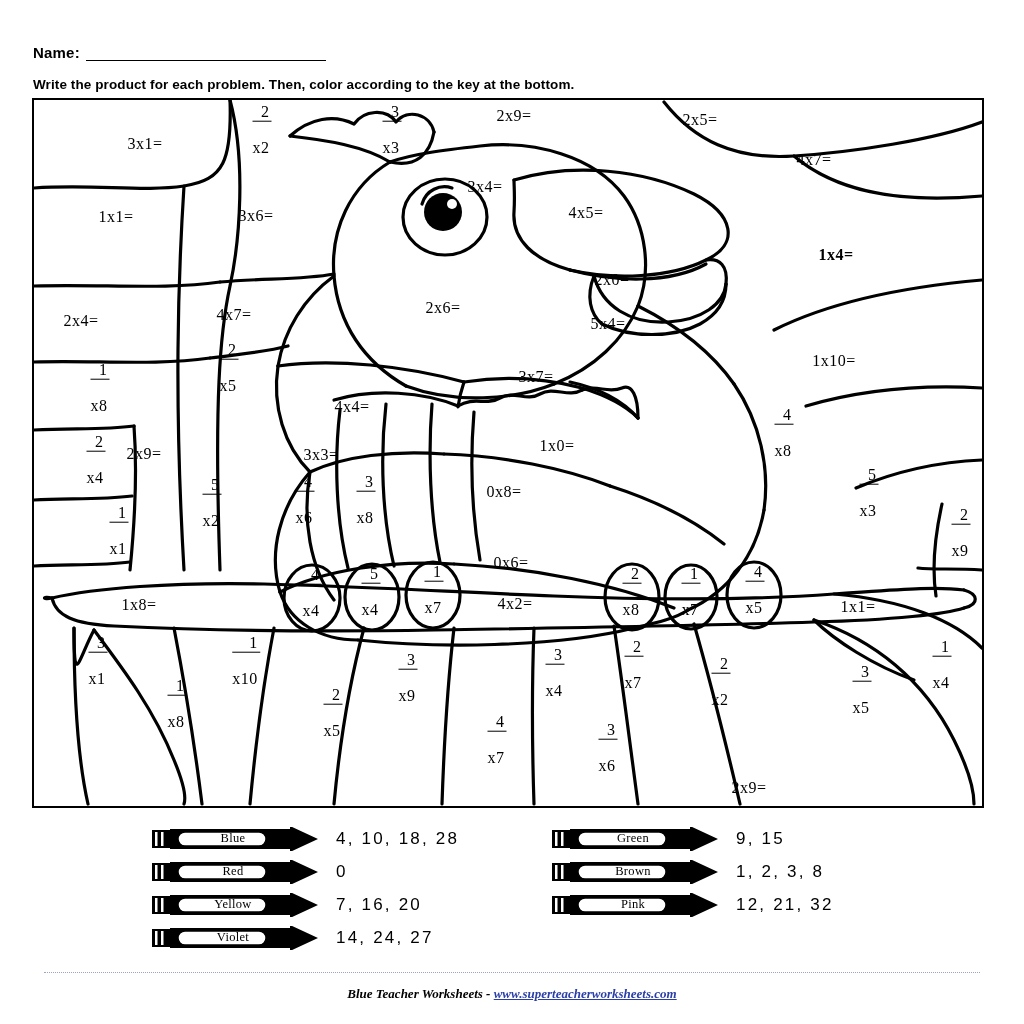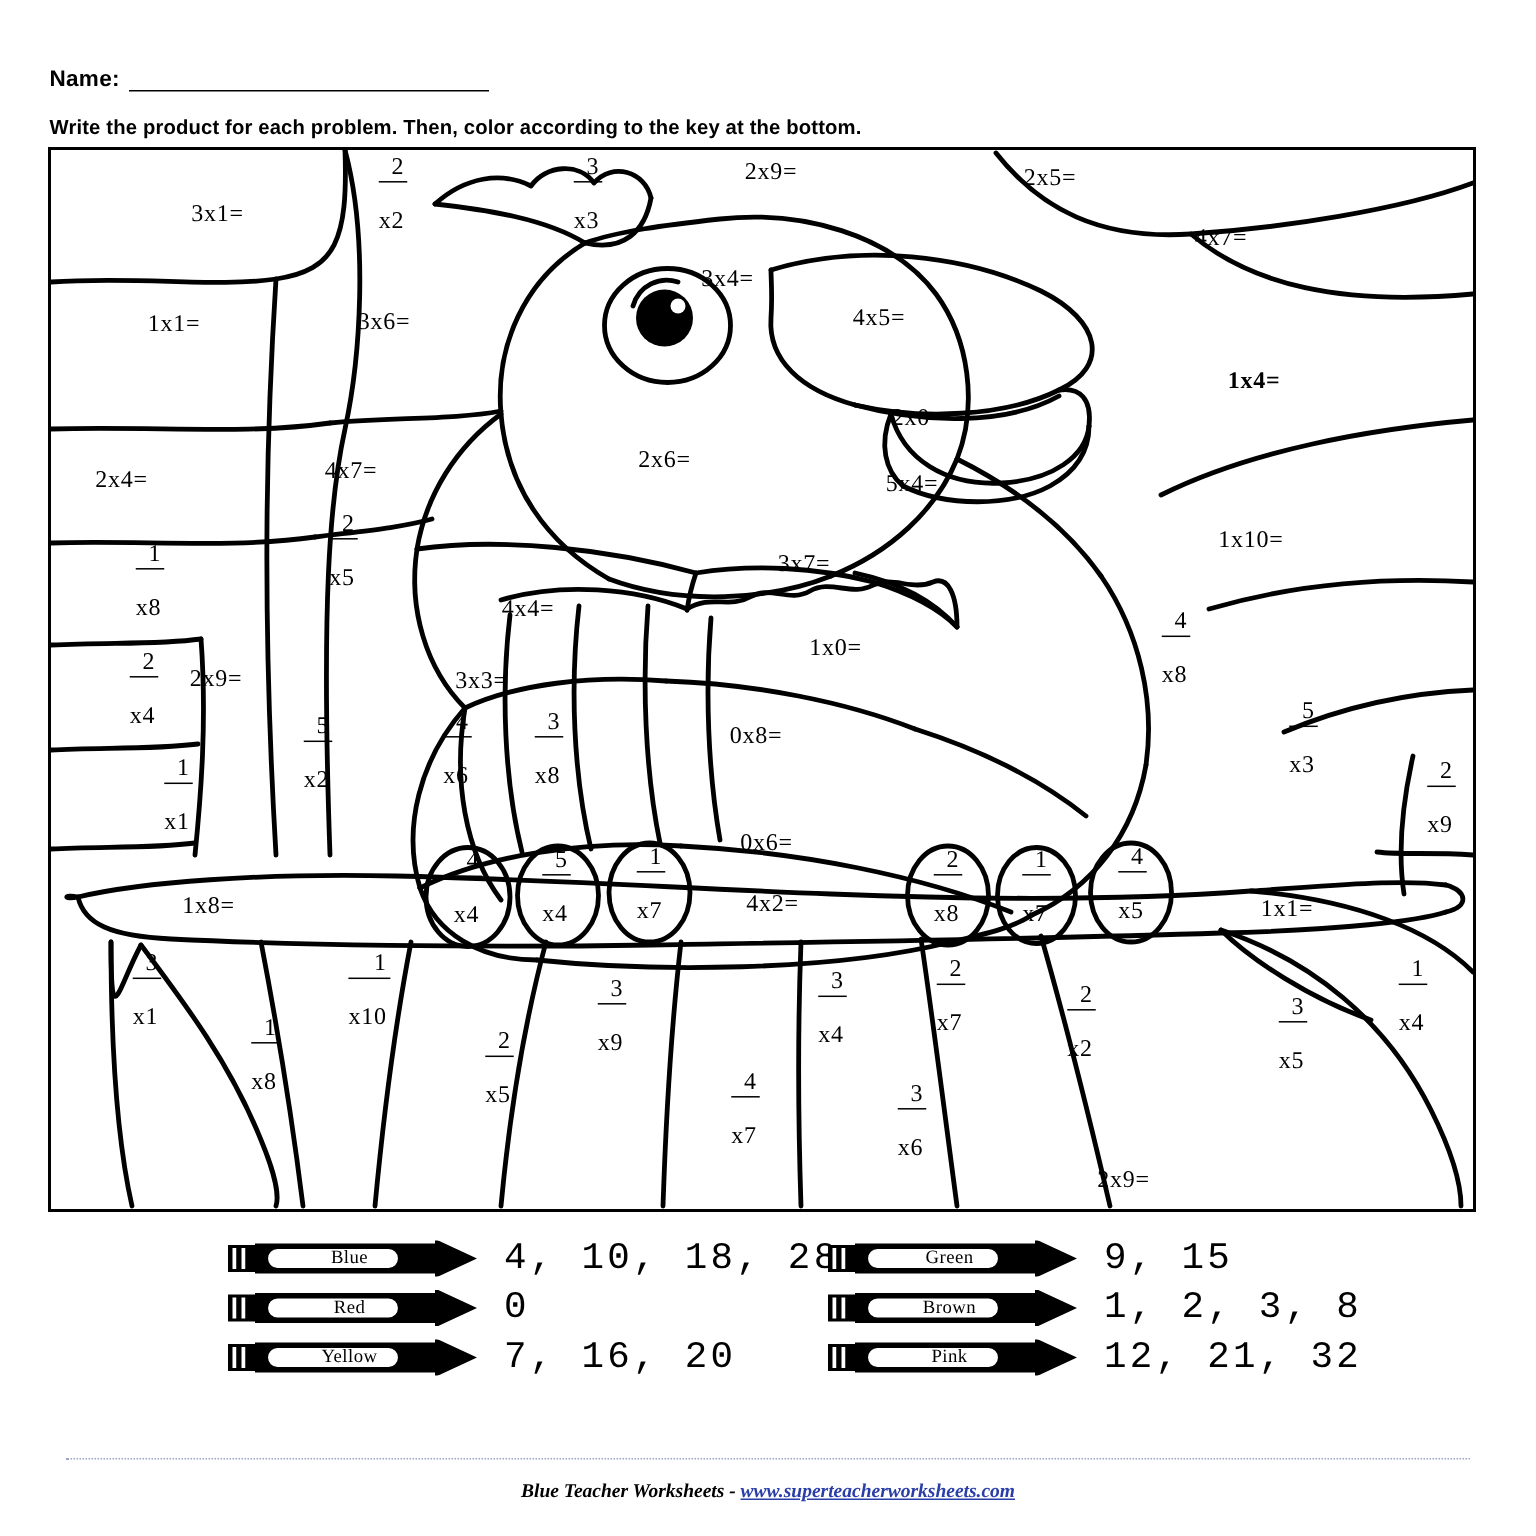--- a/index.html
+++ b/index.html
@@ -124,22 +124,22 @@
     left: 42px;
     top: 4px;
     width: 82px;
     text-align: center;
     font-family: "Liberation Serif", serif;
     font-size: 12.5px;
     color: #000;
     letter-spacing: 0.3px;
   }
   .key-values {
-    font-family: Liberation Mono, monospace;
-    font-size: 25px;
+    font-family: Liberation Sans, sans-serif;
+    font-size: 17px;
     letter-spacing: 2.2px;
     margin-left: 16px;
     white-space: nowrap;
   }
 
   
   .footer-rule {
     position: absolute;
     left: 44px;
     top: 972px;
@@ -306,21 +306,21 @@
         <div class="prob v" style="left: 195px; top: 268px;">
           <span class="top">2</span>
           <span class="bot">x5</span>
         </div>
         <div class="prob v" style="left: 66px; top: 288px;">
           <span class="top">1</span>
           <span class="bot">x8</span>
         </div>
         <div class="prob h" style="left: 502px; top: 277px;">3x7=</div>
         <div class="prob h" style="left: 283px; top: 307px; margin-left: 35px;">4x4=</div>
-        <div class="prob h" style="left: 523px; top: 333px; font-family: Liberation Serif, serif;">1x0=</div>
+        <div class="prob h" style="left: 523px; top: 346px; font-family: Liberation Serif, serif;">1x0=</div>
         <div class="prob v" style="left: 750px; top: 333px;">
           <span class="top">4</span>
           <span class="bot">x8</span>
         </div>
         <div class="prob v" style="left: 62px; top: 360px;">
           <span class="top">2</span>
           <span class="bot">x4</span>
         </div>
         <div class="prob h" style="left: 110px; top: 354px;">2x9=</div>
         <div class="prob h" style="left: 287px; top: 355px;">3x3=</div>
@@ -466,20 +466,34 @@
               <rect x="5" y="5" width="2.5" height="14" fill="#fff"></rect>
               <rect x="11" y="5" width="2.5" height="14" fill="#fff"></rect>
               <path d="M20 2 L124 2 L124 22 L20 22 Z" fill="#000000"></path>
               <rect x="28" y="5" width="88" height="14" rx="7" fill="#fff" stroke="#000000" stroke-width="1.4"></rect>
               <path d="M124 2 L140 2 L140 -1 L168 12 L140 25 L140 22 L124 22 Z" fill="#000000"></path>
             </svg>
             <div class="crayon-label">Yellow</div>
           </div>
           <div class="key-values">7, 16, 20</div>
         </div>
+        <div class="key-row">
+          <div class="crayon">
+            <svg viewBox="0 0 170 24" width="170" height="24">
+              <path d="M2 3 L2 21 L20 21 L20 3 Z" fill="#000000"></path>
+              <rect x="5" y="5" width="2.5" height="14" fill="#fff"></rect>
+              <rect x="11" y="5" width="2.5" height="14" fill="#fff"></rect>
+              <path d="M20 2 L124 2 L124 22 L20 22 Z" fill="#000000"></path>
+              <rect x="28" y="5" width="88" height="14" rx="7" fill="#fff" stroke="#000000" stroke-width="1.4"></rect>
+              <path d="M124 2 L140 2 L140 -1 L168 12 L140 25 L140 22 L124 22 Z" fill="#000000"></path>
+            </svg>
+            <div class="crayon-label">Violet</div>
+          </div>
+          <div class="key-values">14, 24, 27</div>
+        </div>
       </div>
     <div class="key-col right" id="key-right">
         <div class="key-row">
           <div class="crayon">
             <svg viewBox="0 0 170 24" width="170" height="24">
               <path d="M2 3 L2 21 L20 21 L20 3 Z" fill="#000000"></path>
               <rect x="5" y="5" width="2.5" height="14" fill="#fff"></rect>
               <rect x="11" y="5" width="2.5" height="14" fill="#fff"></rect>
               <path d="M20 2 L124 2 L124 22 L20 22 Z" fill="#000000"></path>
               <rect x="28" y="5" width="88" height="14" rx="7" fill="#fff" stroke="#000000" stroke-width="1.4"></rect>

